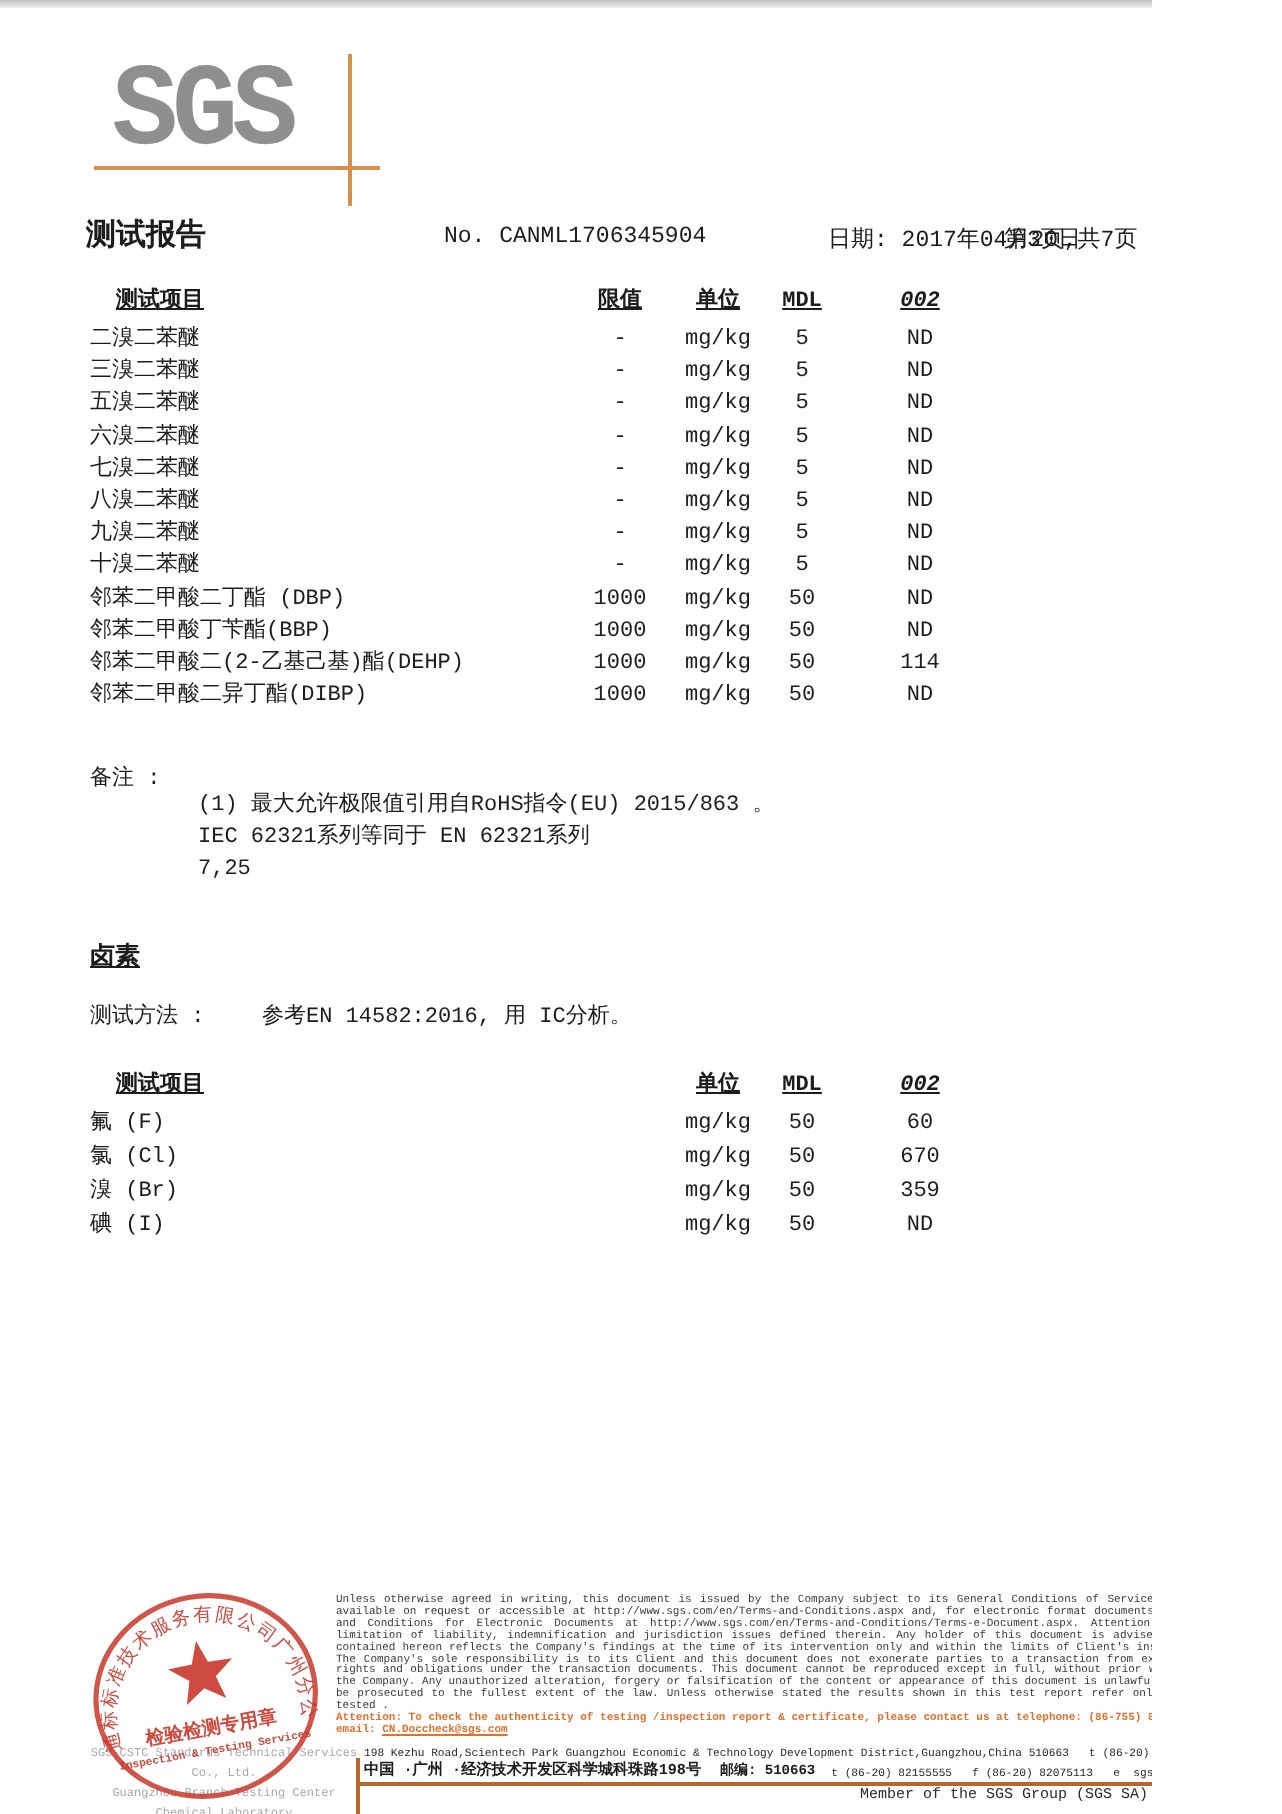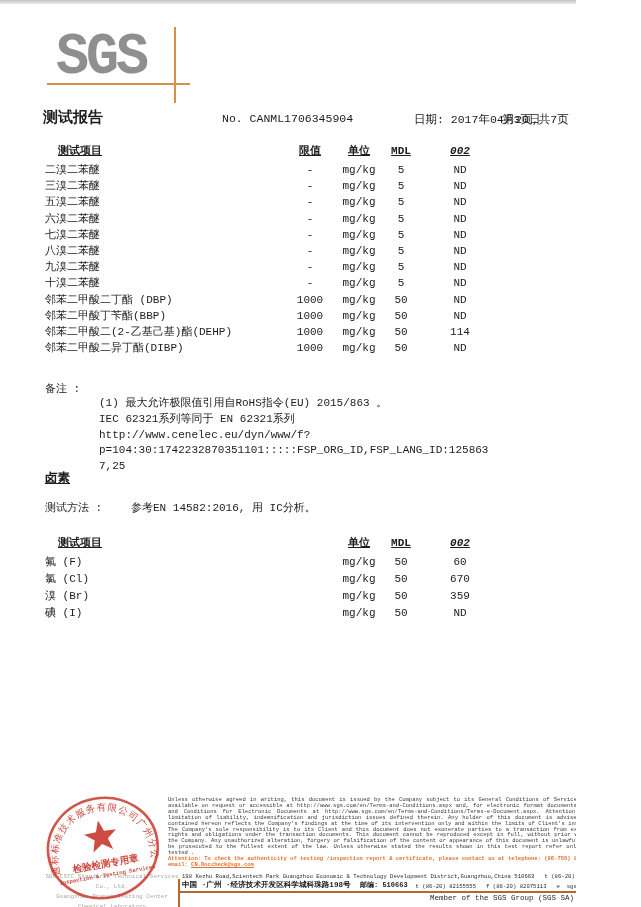--- a/index.html
+++ b/index.html
@@ -188,21 +188,20 @@
       </tbody>
   </table>
 
   <div class="notes-label">备注 :</div>
   <div class="notes-lines">
 
       <div>(1) 最大允许极限值引用自RoHS指令(EU) 2015/863 。</div>
 
       <div>IEC 62321系列等同于 EN 62321系列</div>
 
-      <div>http://www.cenelec.eu/dyn/www/f?p=104:30:1742232870351101:::::FSP_ORG_ID,FSP_LANG_ID:125863</div>
 
       <div>7,25</div>
     </div>
 
   <div class="halogen-title">卤素</div>
   <div class="method">
     <span class="lbl">测试方法 :</span><span>参考EN 14582:2016, 用 IC分析。</span>
   </div>
 
   <table class="tbl2 t2">

